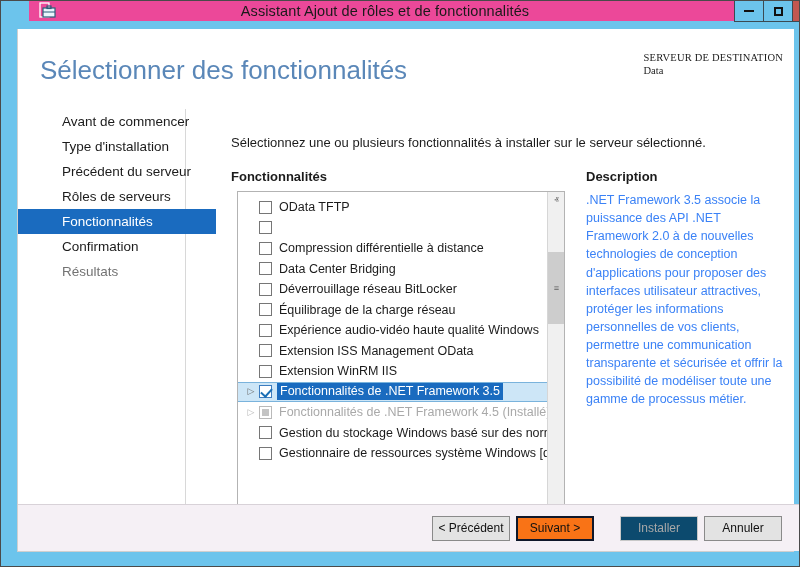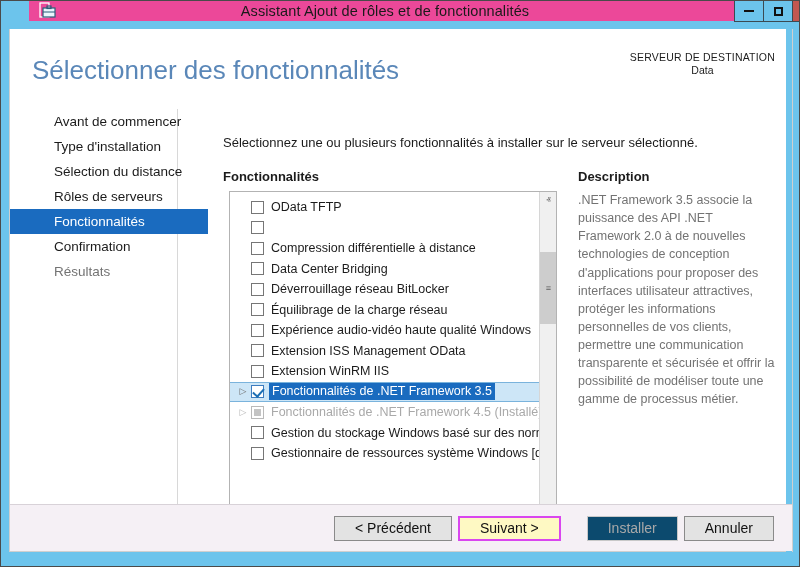--- a/index.html
+++ b/index.html
@@ -64,21 +64,21 @@
     color: #111;
     cursor: default;
   }
   .win-btn.close { background: #c25750; color: #000; font-weight: bold; }
   .glyph-min { width: 10px; height: 2px; background: #111; display:block; }
   .glyph-max { width: 9px; height: 9px; border: 2px solid #111; display:block; }
 
   
   #client {
     position: absolute;
-    left: 8px; top: 28px;
+    left: 16px; top: 28px;
     width: 784px; height: 523px;
     background: #ffffff;
     border: 1px solid #cfcfcf;
     border-top: none;
   }
 
   
   #page-header {
     position: absolute;
     left: 0; top: 0;
@@ -88,22 +88,23 @@
     position: absolute;
     left: 22px; top: 26px;
     font-size: 26px;
     color: #5a87b8;
     font-weight: normal;
     white-space: nowrap;
   }
   #dest-server {
     position: absolute;
     right: 17px; top: 22px;
-    text-align: center;
+    text-align: left;
     line-height: 1.25;
+    font-family: Liberation Serif, serif;
   }
   #dest-label {
     font-size: 10.5px;
     color: #1c1c1c;
     letter-spacing: .2px;
     display: block;
   }
   #dest-name {
     font-size: 10.5px;
     color: #1c1c1c;
@@ -309,21 +310,21 @@
   }
 
   
   #desc-panel {
     position: absolute;
     left: 367px; top: 82px;
     width: 200px;
   }
   #desc-text {
     font-size: 12.5px;
-    color: #737373;
+    color: #3b82f6;
     line-height: 1.45;
   }
 
   
   #right-stripe {
     position: absolute;
     right: 0; top: 0;
     width: 6px; height: 523px;
     background: #6cc4ec;
   }
@@ -336,30 +337,30 @@
     background: #f5f0f5;
     border-top: 1px solid #d8d2d8;
     display: flex;
     align-items: center;
     justify-content: flex-end;
   }
   .btn {
     height: 25px;
     min-width: 78px;
     margin-left: 6px;
-    padding: 0 20px;
-    font-size: 14px;
+    padding: 0 0;
+    font-size: 12px;
     font-family: "Liberation Sans", sans-serif;
     color: #111;
     background: #e3e3e3;
     border: 1px solid #8a8a8a;
     cursor: default;
     display: flex; align-items: center; justify-content: center;
   }
-  .btn.primary { border: 2px solid #d946ef; background: #fef9c3; text-align: right; }
+  .btn.primary { border: 2px solid #0f172a; background: #f97316; text-align: right; }
   .btn.disabled { color: #a8a8a8; border-color: #c8c8c8; background: #0c4a6e; }
   .btn.last { margin-right: 18px; }
   .btn.gap { margin-left: 26px; }
 </style>
 </head>
 <body>
 
 <div id="window">
 
   <div id="titlebar">
@@ -389,21 +390,21 @@
       <div id="page-title">Sélectionner des fonctionnalités</div>
       <div id="dest-server">
         <span id="dest-label">SERVEUR DE DESTINATION</span>
         <span id="dest-name">Data</span>
       </div>
     </div>
 
     <div id="nav">
       <div class="nav-item">Avant de commencer</div>
       <div class="nav-item">Type d'installation</div>
-      <div class="nav-item">Sélection du distance</div>
+      <div class="nav-item">Précédent du serveur</div>
       <div class="nav-item">Rôles de serveurs</div>
       <div class="nav-item active">Fonctionnalités</div>
       <div class="nav-item">Confirmation</div>
       <div class="nav-item disabled">Résultats</div>
     </div>
 
     <div id="main">
       <div id="intro">Sélectionnez une ou plusieurs fonctionnalités à installer sur le serveur sélectionné.</div>
       <div id="features-label">Fonctionnalités</div>
       <div id="description-label">Description</div>

